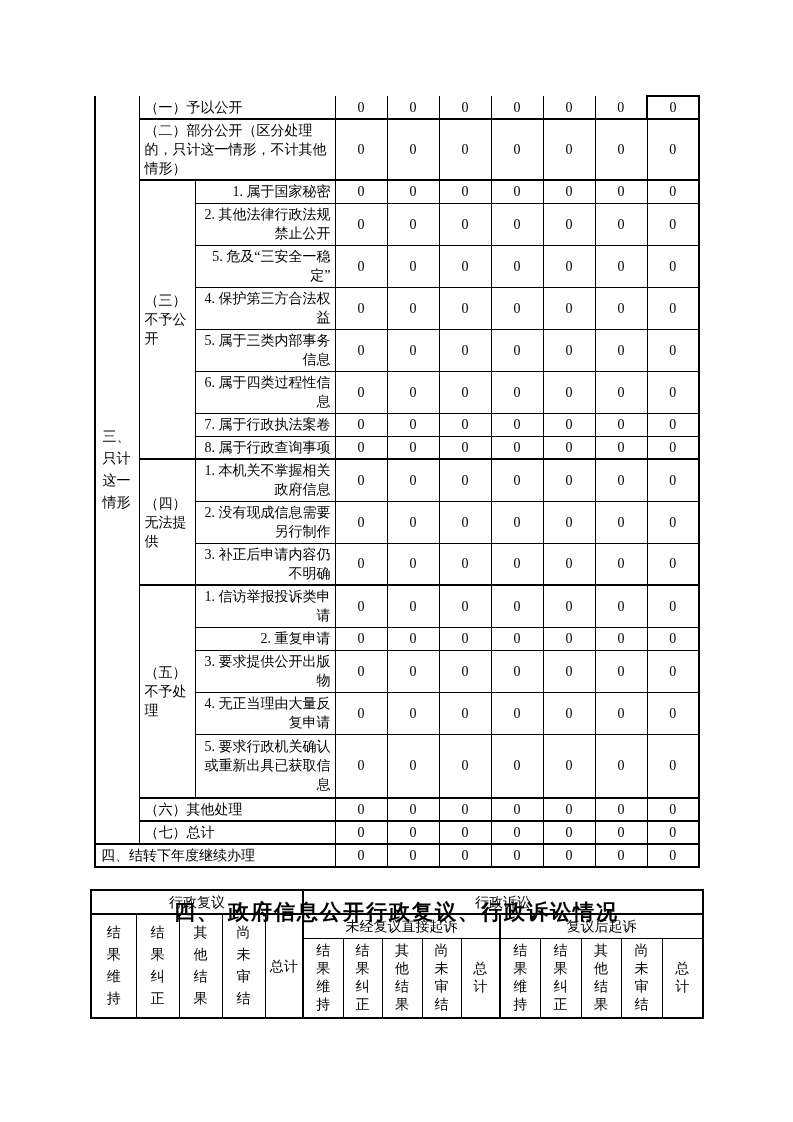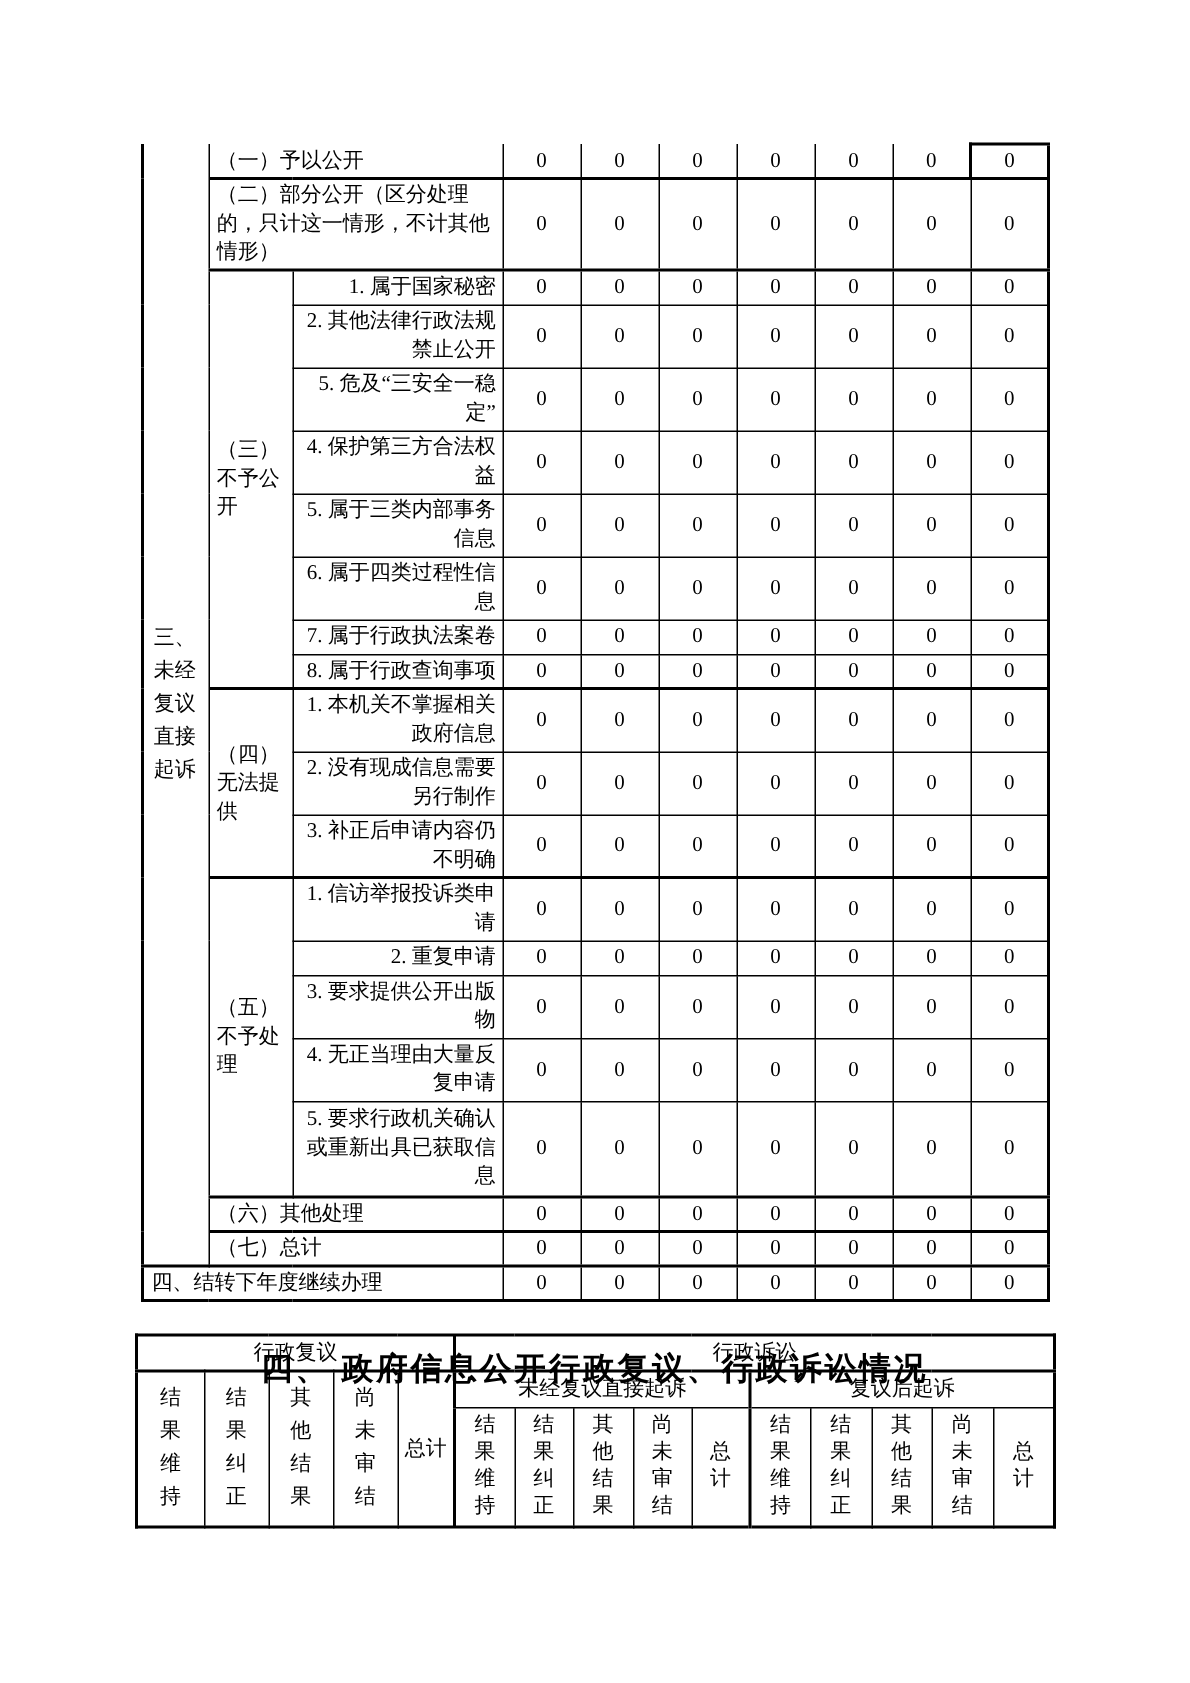--- a/index.html
+++ b/index.html
@@ -81,21 +81,21 @@
     <col style="width:52px">
       <col style="width:52px">
       <col style="width:52px">
       <col style="width:52px">
     <col style="width:52px">
       <col style="width:52px">
       <col style="width:52px">
   </colgroup>
   <tbody>
     <tr class="h1 r1">
-      <td class="sideA" rowspan="20"><span class="sideText">三、未经复议直接起诉</span></td>
+      <td class="sideA" rowspan="20"><span class="sideText">三、只计这一情形</span></td>
       <td class="lbl" colspan="2">（一）予以公开</td>
       <td class="v">0</td>
       <td class="v">0</td>
       <td class="v">0</td>
       <td class="v">0</td>
       <td class="v">0</td>
       <td class="v">0</td>
       <td class="v boxed">0</td>
     </tr>
     <tr class="h2">

